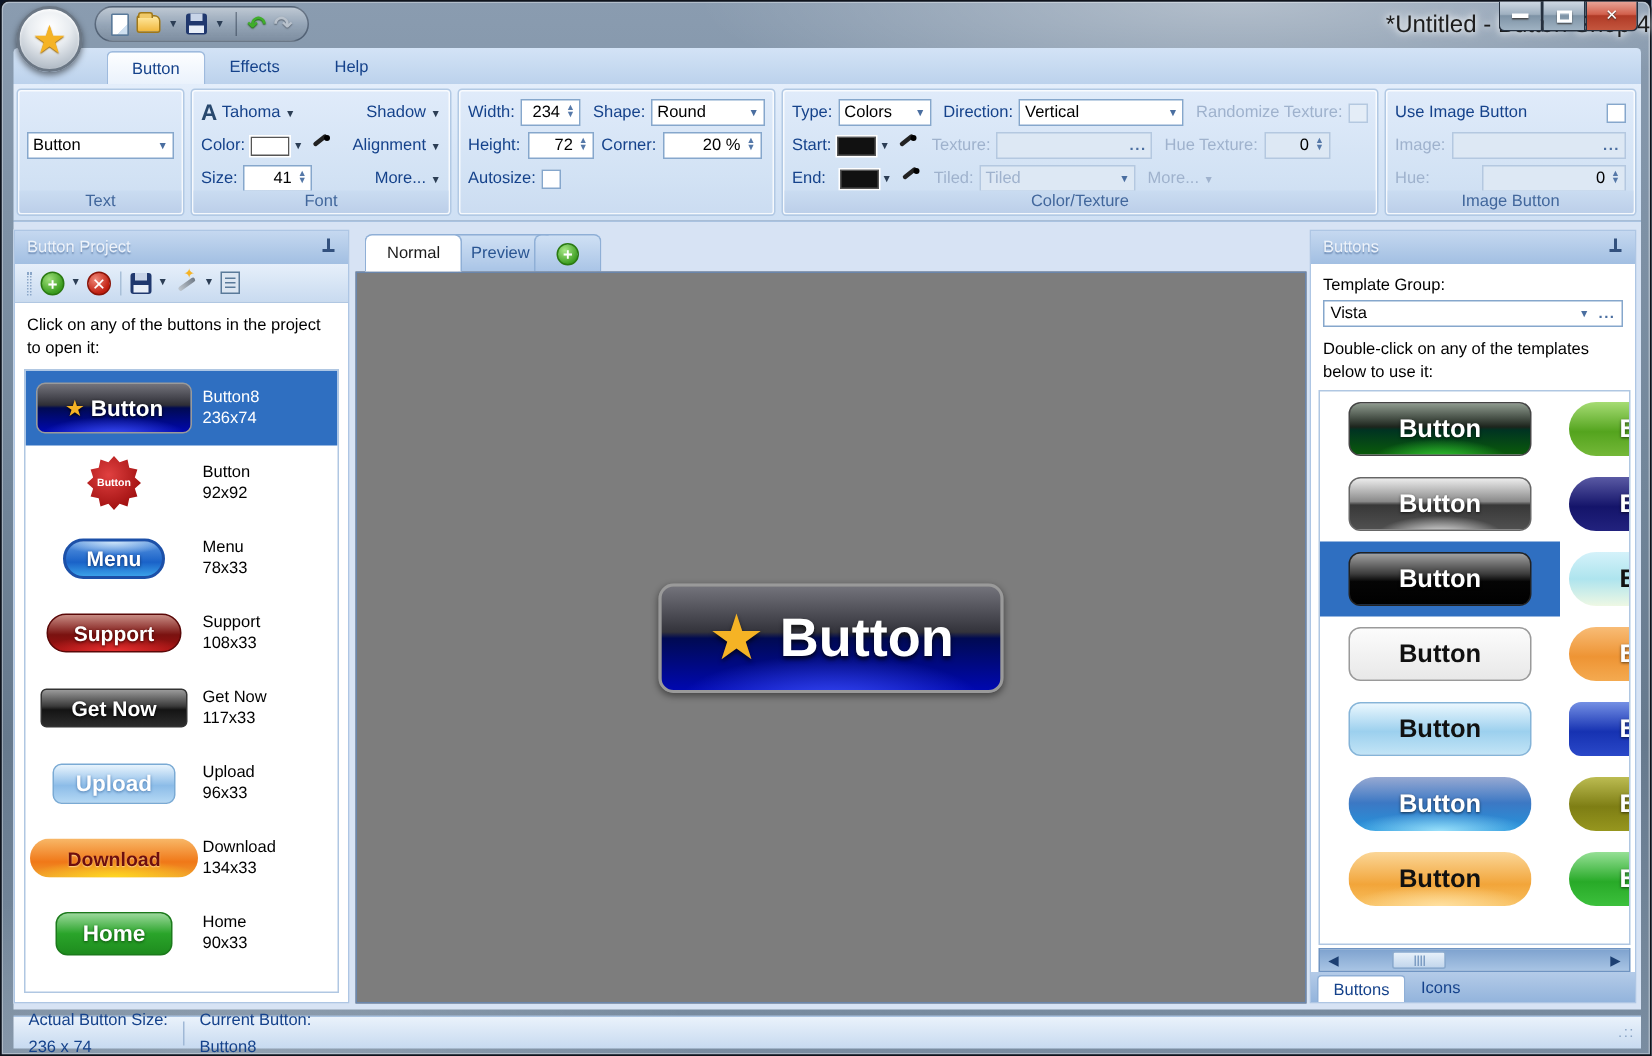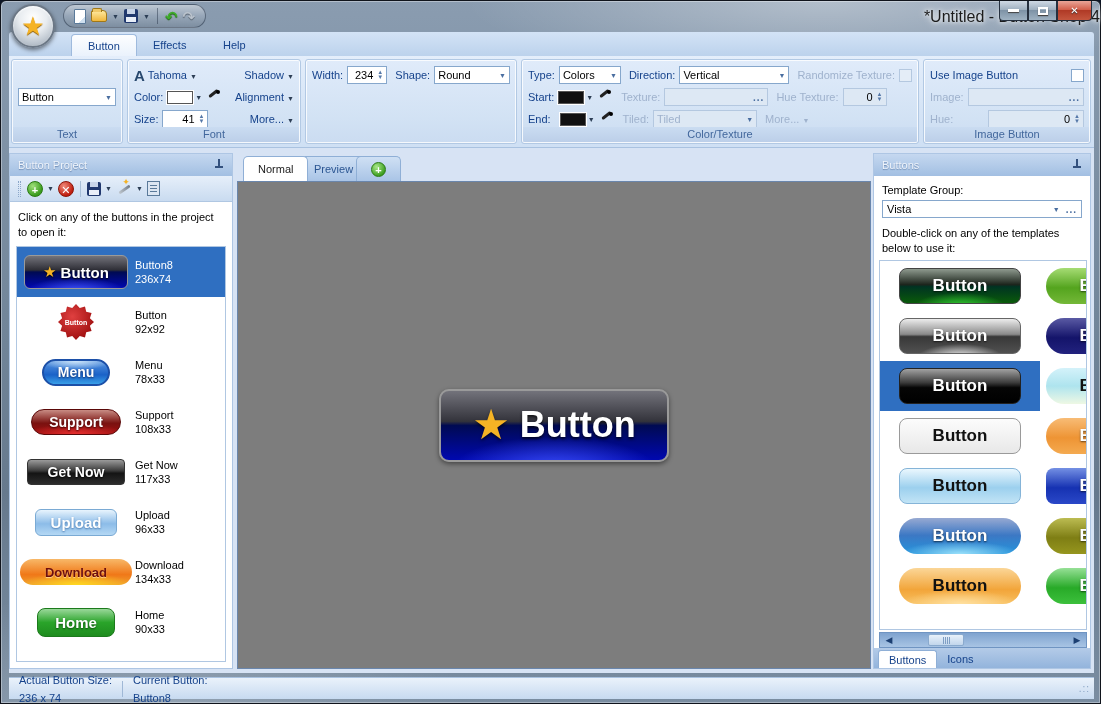--- a/index.html
+++ b/index.html
@@ -347,20 +347,36 @@
         <div class="field" style="width:44px;">
           <span class="spin-val">234</span>
           <span class="spin-btns">▲<br>▼</span>
         </div>
         <span class="rlabel" style="margin-left:8px;">Shape:</span>
         <div class="field" style="width:84px;">
           <span>Round</span>
           <span class="combo-arrow">▼</span>
         </div>
       </div>
+      <div class="rrow">
+        <span class="rlabel">Height:</span>
+        <div class="field" style="width:44px; margin-left:1px;">
+          <span class="spin-val">72</span>
+          <span class="spin-btns">▲<br>▼</span>
+        </div>
+        <span class="rlabel" style="margin-left:5px;">Corner:</span>
+        <div class="field" style="width:66px;">
+          <span class="spin-val">20 %</span>
+          <span class="spin-btns">▲<br>▼</span>
+        </div>
+      </div>
+      <div class="rrow">
+        <span class="rlabel">Autosize:</span>
+        <span class="cb"></span>
+      </div>
     </div>
 
     <div class="rgroup" style="left:512px; width:398px;">
       <div class="rrow">
         <span class="rlabel">Type:</span>
         <div class="field" style="width:62px;">
           <span>Colors</span>
             <span class="combo-arrow">▼</span>
         </div>
         <span class="rlabel" style="margin-left:8px;">Direction:</span>

